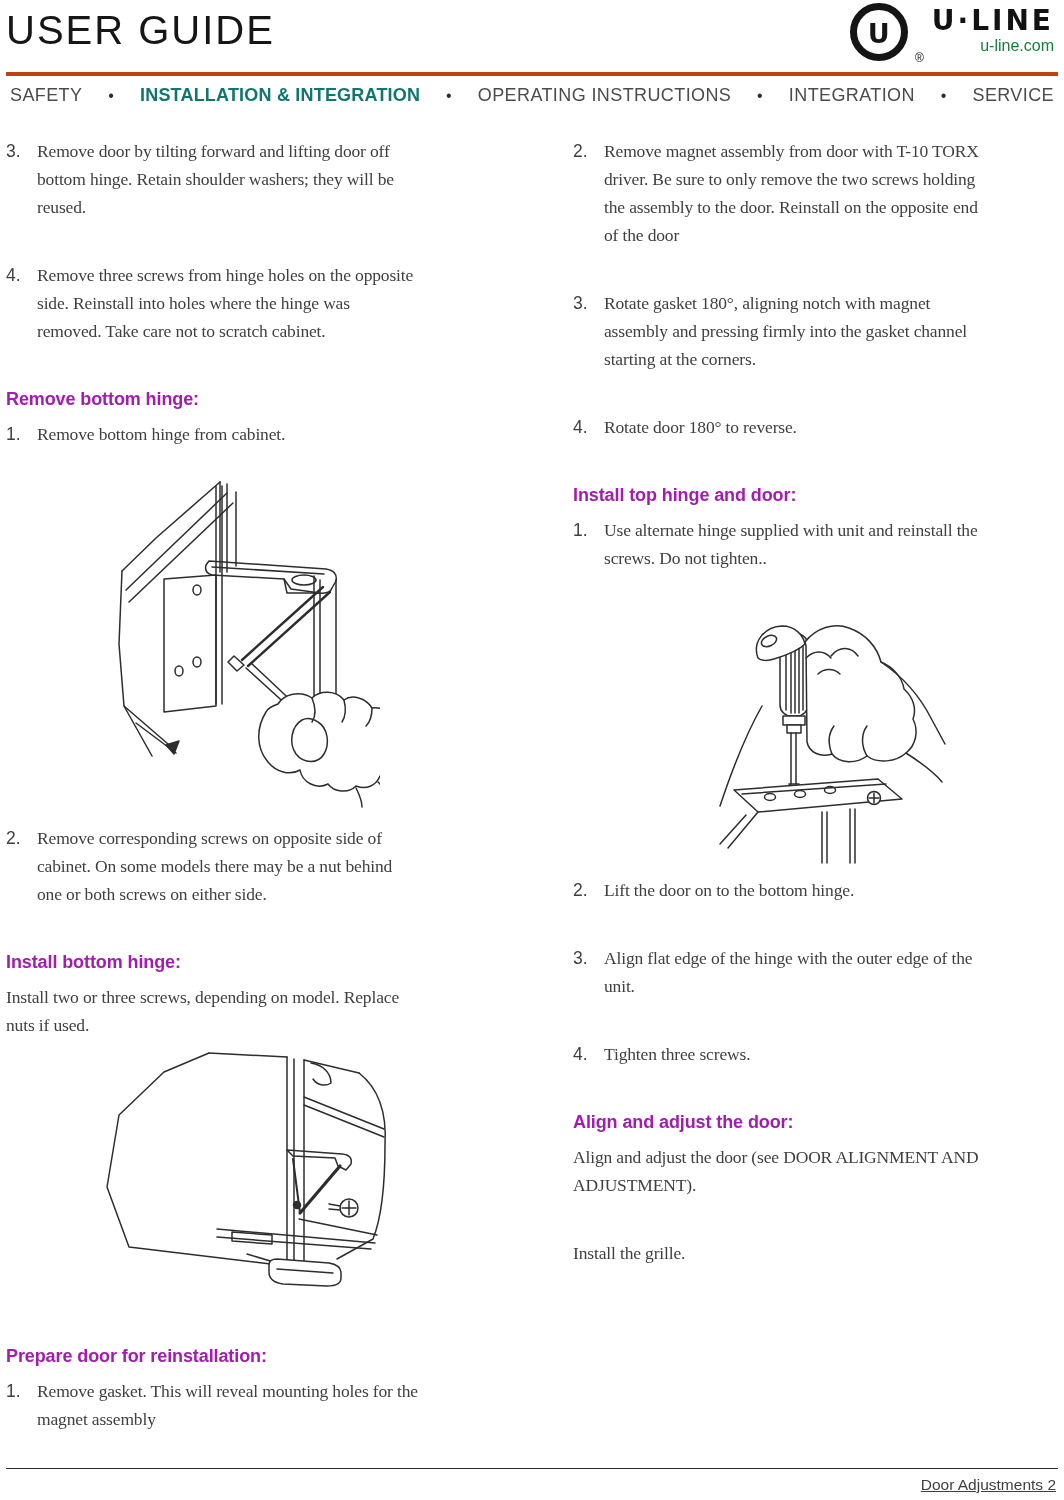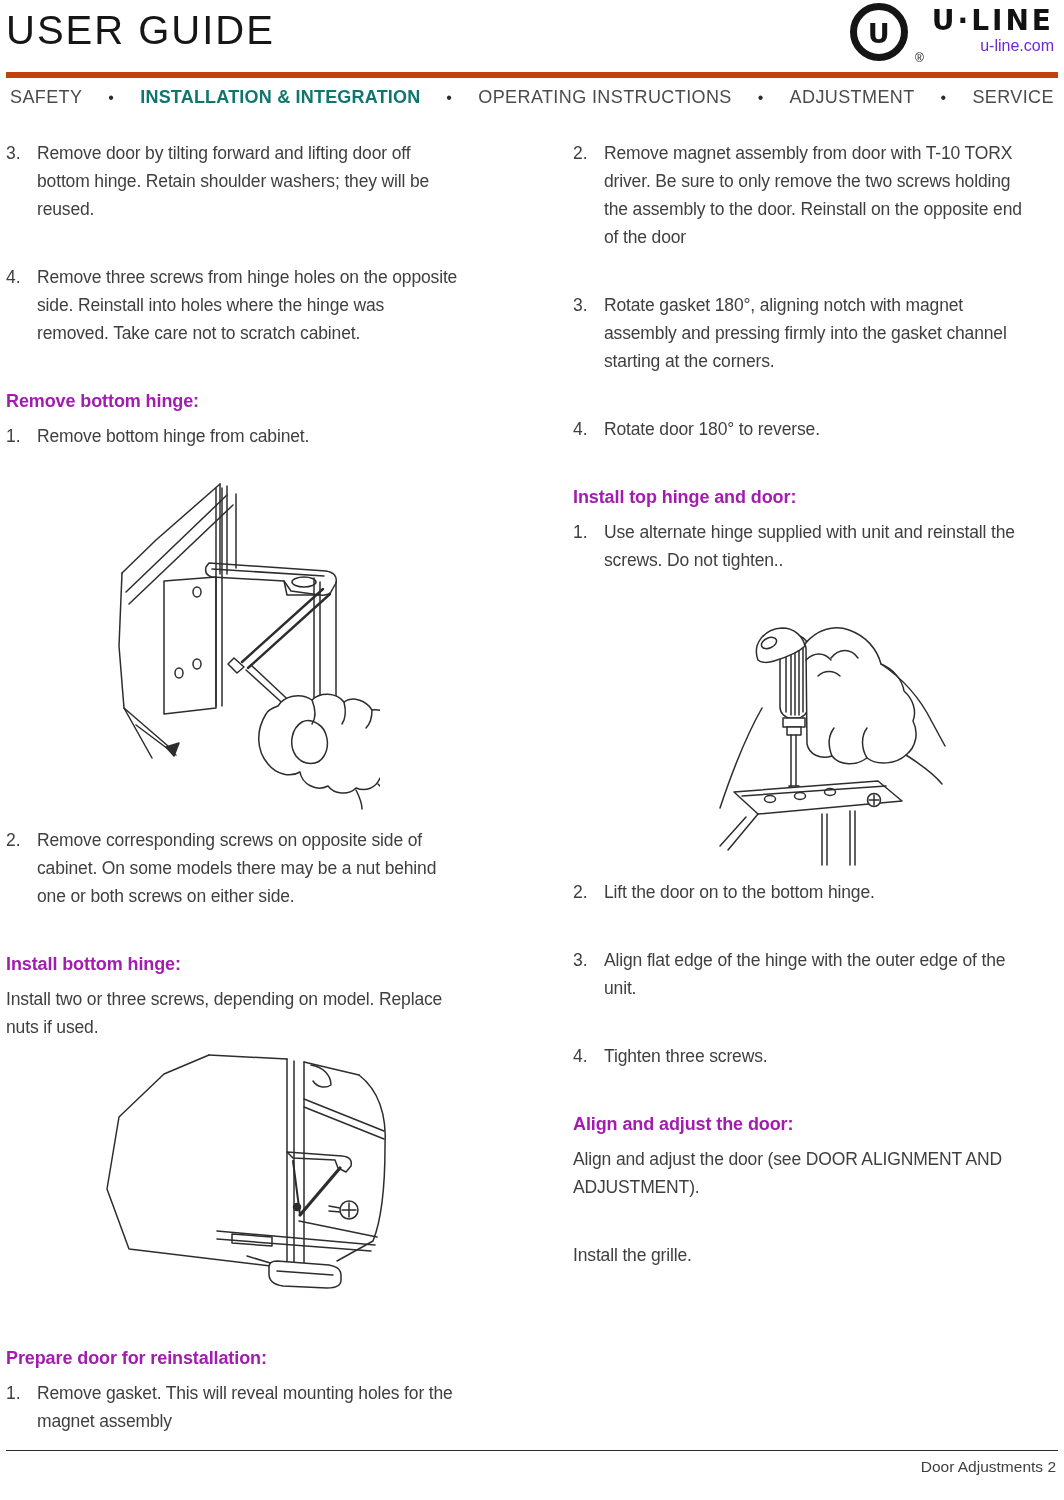--- a/index.html
+++ b/index.html
@@ -21,50 +21,50 @@
     width:58px; height:58px; border:7px solid #151515; border-radius:50%;
     display:flex; align-items:center; justify-content:center;
   }
   .logo-u { font-size:27px; font-weight:bold; color:#151515; font-family:"DejaVu Sans", sans-serif; margin-top:2px; }
   .logo-reg { position:absolute; right:-14px; bottom:-2px; font-size:12px; color:#151515; }
   .logo-text { display:flex; flex-direction:column; align-items:flex-end; }
   .logo-word {
     font-family:"DejaVu Sans", sans-serif; font-weight:bold; font-size:28px;
     line-height:36px; letter-spacing:3px; color:#121212;
   }
-  .logo-site { font-size:16px; line-height:18px; color:#6d28d9; margin-top:-2px; }
+  .logo-site { font-size:16px; line-height:18px; color:#15803d; margin-top:-2px; }
   
   .nav {
-    margin:6px 6px 0 6px; border-top:6px solid #c2410c;
+    margin:6px 6px 0 6px; border-top:4px solid #c2410c;
     padding:9px 4px 0 4px; display:flex; justify-content:space-between;
     align-items:baseline; white-space:nowrap;
     font-size:18px; letter-spacing:0.4px; color:#4b4b4b;
   }
   .nav .sep { color:#2c2c2c; font-size:16px; }
   .nav .active { font-weight:bold; color:#0f766e; letter-spacing:0.2px;text-align:right; }
   
   .main {
     display:grid; grid-template-columns:489px 489px; column-gap:78px;
     padding:0 6px; margin-top:31px;
   }
   .num-item { display:flex; margin-bottom:40px; font-size:17.5px; line-height:28px; }
   .num-item .num { flex:none; width:31px; }
-  .txt { white-space:pre; letter-spacing:-0.15px; }
+  .txt { white-space:pre; letter-spacing:-0.15px;font-family:Liberation Serif, serif; }
   .heading { font-size:18px; font-weight:bold; color:#a21caf; line-height:28px; margin-bottom:7px; letter-spacing:-0.1px; }
   .para { font-size:17.5px; line-height:28px; margin-bottom:40px; }
   figure { display:block; }
   .fig1 { margin:-12px 0 12px 110px; }
   .fig2 { margin:8px 0 46px 91px; }
   .fig3 { margin:42px 0 8px 133px; }
   svg.art { stroke:#2d2d2d; stroke-width:1.5; fill:none; stroke-linecap:round; stroke-linejoin:round; }
   
   .footer {
-    position:absolute; left:6px; right:6px; bottom:24px;
+    position:absolute; left:6px; right:6px; bottom:6px;
     border-top:1.5px solid #2a2a2a; padding:7px 2px 0 0; text-align:right;
-    font-size:15.5px; color:#3f3f3f;
+    font-size:15.5px; color:#3f3f3f;text-decoration:underline;
   }
 </style>
 </head>
 <body>
 
 <div class="page">
 
   <div class="header">
     <div class="doc-title">USER GUIDE</div>
     <div class="logo">
@@ -81,21 +81,21 @@
     </div>
   </div>
 
   <div class="nav">
     <span>SAFETY</span>
     <span class="sep">•</span>
     <span class="active">INSTALLATION &amp; INTEGRATION</span>
     <span class="sep">•</span>
     <span>OPERATING INSTRUCTIONS</span>
     <span class="sep">•</span>
-    <span>ADJUSTMENT</span>
+    <span>INTEGRATION</span>
     <span class="sep">•</span>
     <span>SERVICE</span>
   </div>
 
   <div class="main">
 
     <div class="col">
 
       <div class="num-item">
         <span class="num">3.</span>

